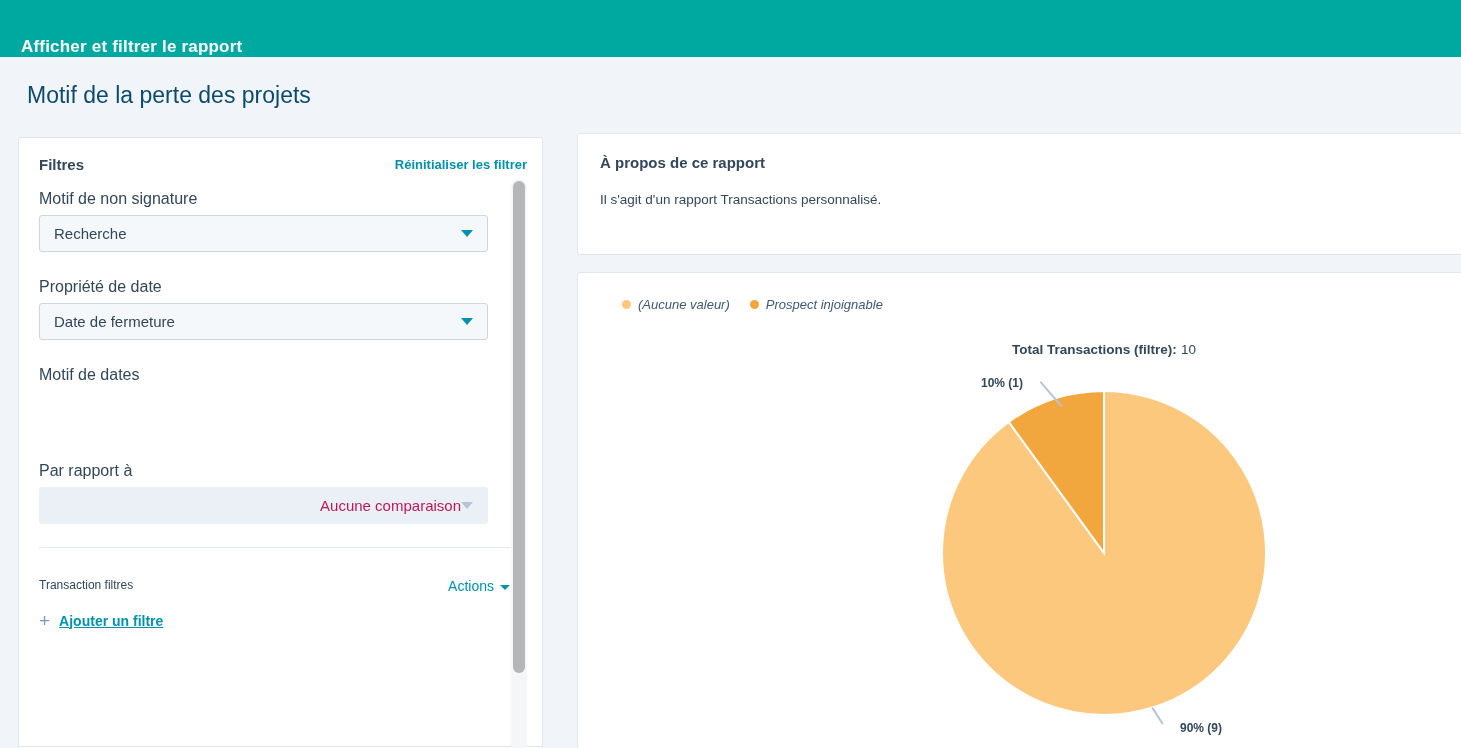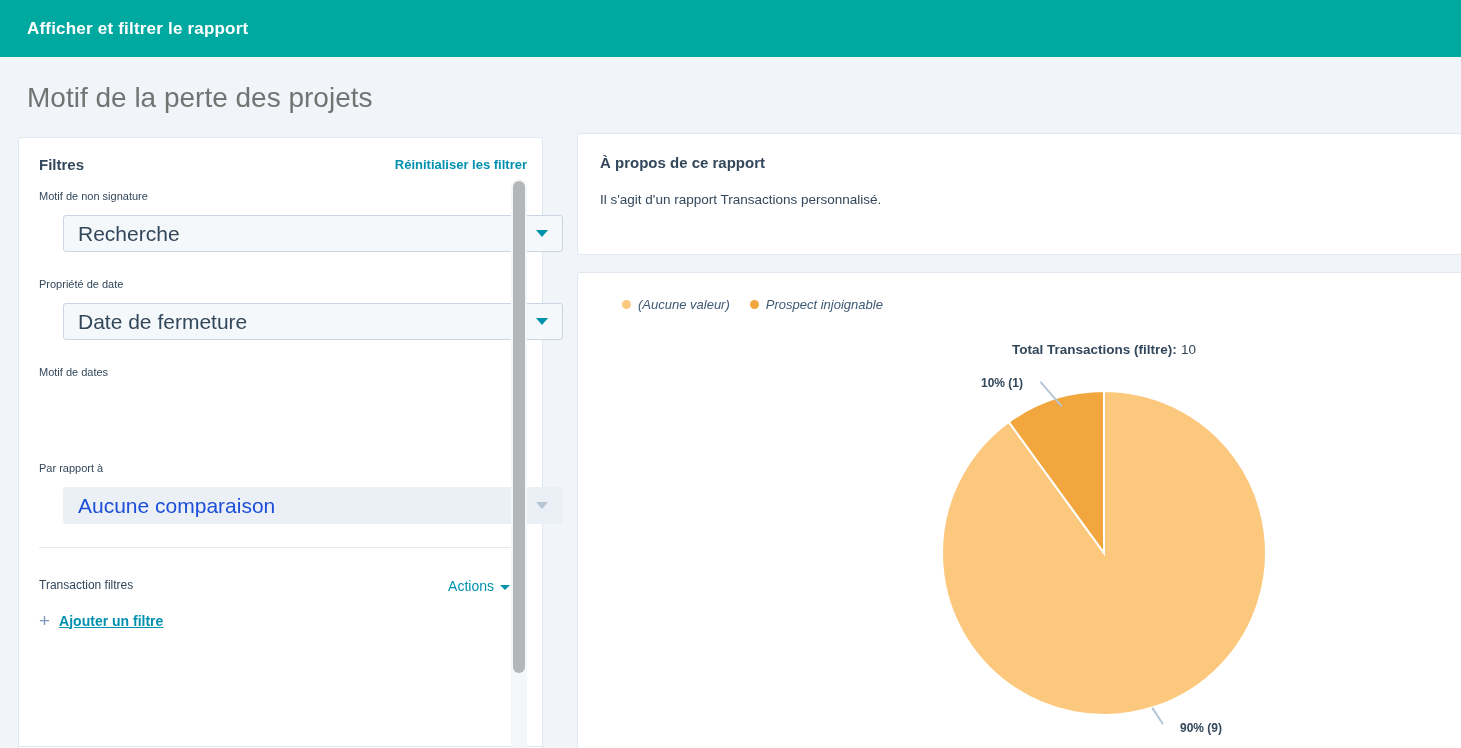--- a/index.html
+++ b/index.html
@@ -1,36 +1,36 @@
 <!DOCTYPE html>
 <html><head>
 <meta charset="utf-8">
 <style>
   * { margin:0; padding:0; box-sizing:border-box; }
   html,body { width:1461px; height:748px; overflow:hidden;
     font-family:"Liberation Sans", sans-serif; background:#f1f5f9; color:#33475b; }
 
   .topbar { position:absolute; left:0; top:0; width:1461px; height:57px;
-    background:#00a9a0; display:flex; align-items:center; padding-left:27px; }
+    background:#00a9a0; display:flex; align-items:flex-end; padding-left:21px; }
   .topbar h1 { color:#fff; font-size:17px; font-weight:bold; letter-spacing:.2px; }
 
-  .page-title { position:absolute; left:27px; top:82px; font-size:28px; font-weight:400; color:#737373; }
+  .page-title { position:absolute; left:27px; top:82px; font-size:23px; font-weight:400; color:#0c4a6e; }
 
   .card { position:absolute; background:#fff; border:1px solid #e0e7ee; border-radius:3px; }
 
   
   .filters-card { left:18px; top:137px; width:525px; height:618px; }
   .filters-title { position:absolute; left:20px; top:18px; font-size:15px; font-weight:bold; }
   .reset-link { position:absolute; right:15px; top:19px; font-size:13px; font-weight:600;
     color:#0091ae; cursor:pointer; }
-  .field-label { position:absolute; left:20px; font-size:11px; color:#33475b; }
-  .select { position:absolute; left:20px; width:500px; height:37px; background:#f5f8fa;
+  .field-label { position:absolute; left:20px; font-size:16px; color:#33475b; }
+  .select { position:absolute; left:20px; width:449px; height:37px; background:#f5f8fa;
     border:1px solid #cbd6e2; border-radius:3px; display:flex; align-items:center;
-    justify-content:space-between; padding:0 14px; font-size:21px; color:#33475b; cursor:pointer;margin-left:24px; }
-  .select.disabled { background:#eaf0f6; border-color:#eaf0f6; color:#1d4ed8; cursor:default; }
+    justify-content:space-between; padding:0 14px; font-size:15px; color:#33475b; cursor:pointer; }
+  .select.disabled { background:#eaf0f6; border-color:#eaf0f6; color:#be185d; cursor:default;justify-content:flex-end; }
   .caret { width:0; height:0; border-left:6px solid transparent; border-right:6px solid transparent;
     border-top:7px solid #0091ae; }
   .select.disabled .caret { border-top-color:#b6c5d4; }
   .divider { position:absolute; left:20px; width:473px; height:1px; background:#e3eaf1; }
   .section-label { position:absolute; left:20px; top:440px; font-size:12px; }
   .actions-link { position:absolute; right:32px; top:440px; font-size:14px; color:#0091ae;
     display:flex; align-items:center; gap:6px; cursor:pointer; }
   .actions-caret { width:0; height:0; border-left:5px solid transparent; border-right:5px solid transparent;
     border-top:5px solid #0091ae; margin-top:2px; }
   .add-filter { position:absolute; left:20px; top:473px; display:flex; align-items:center; cursor:pointer; }

